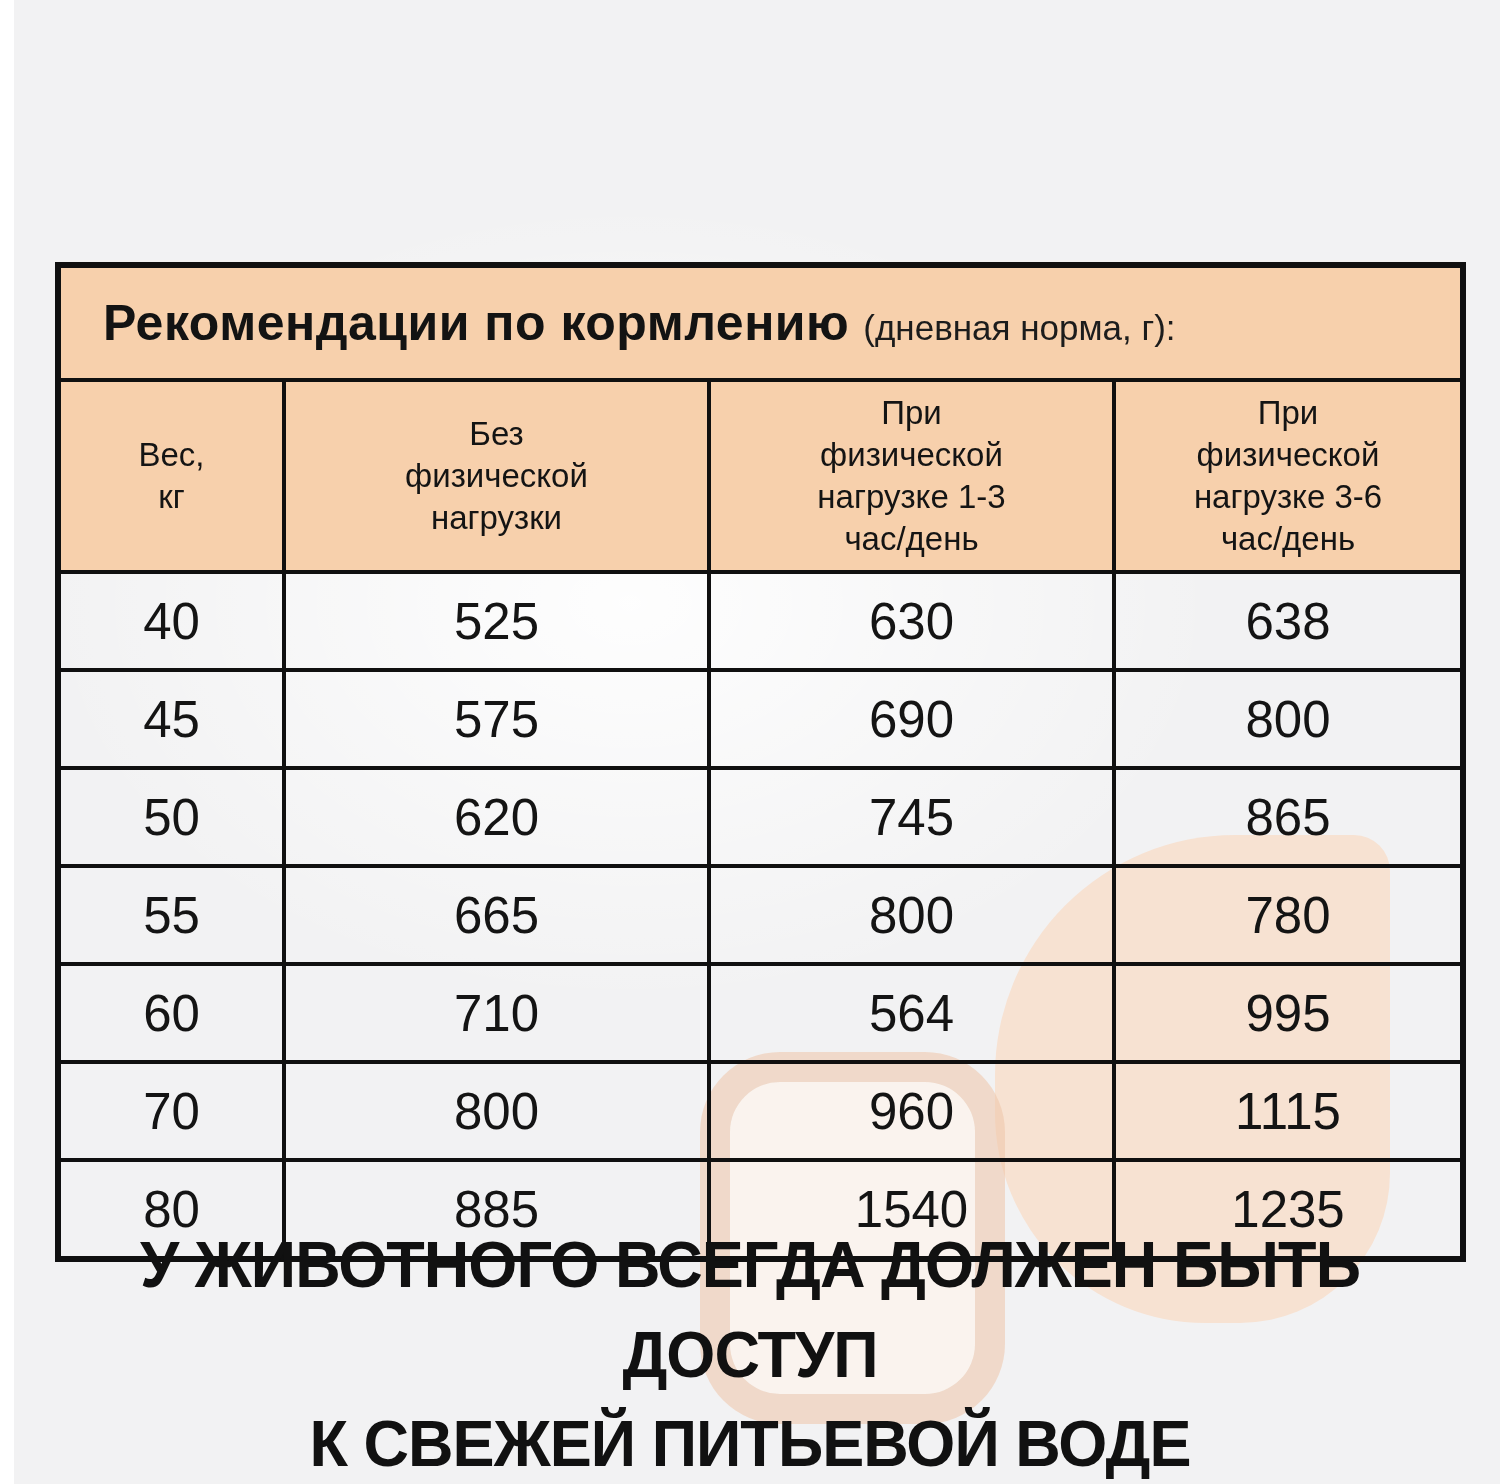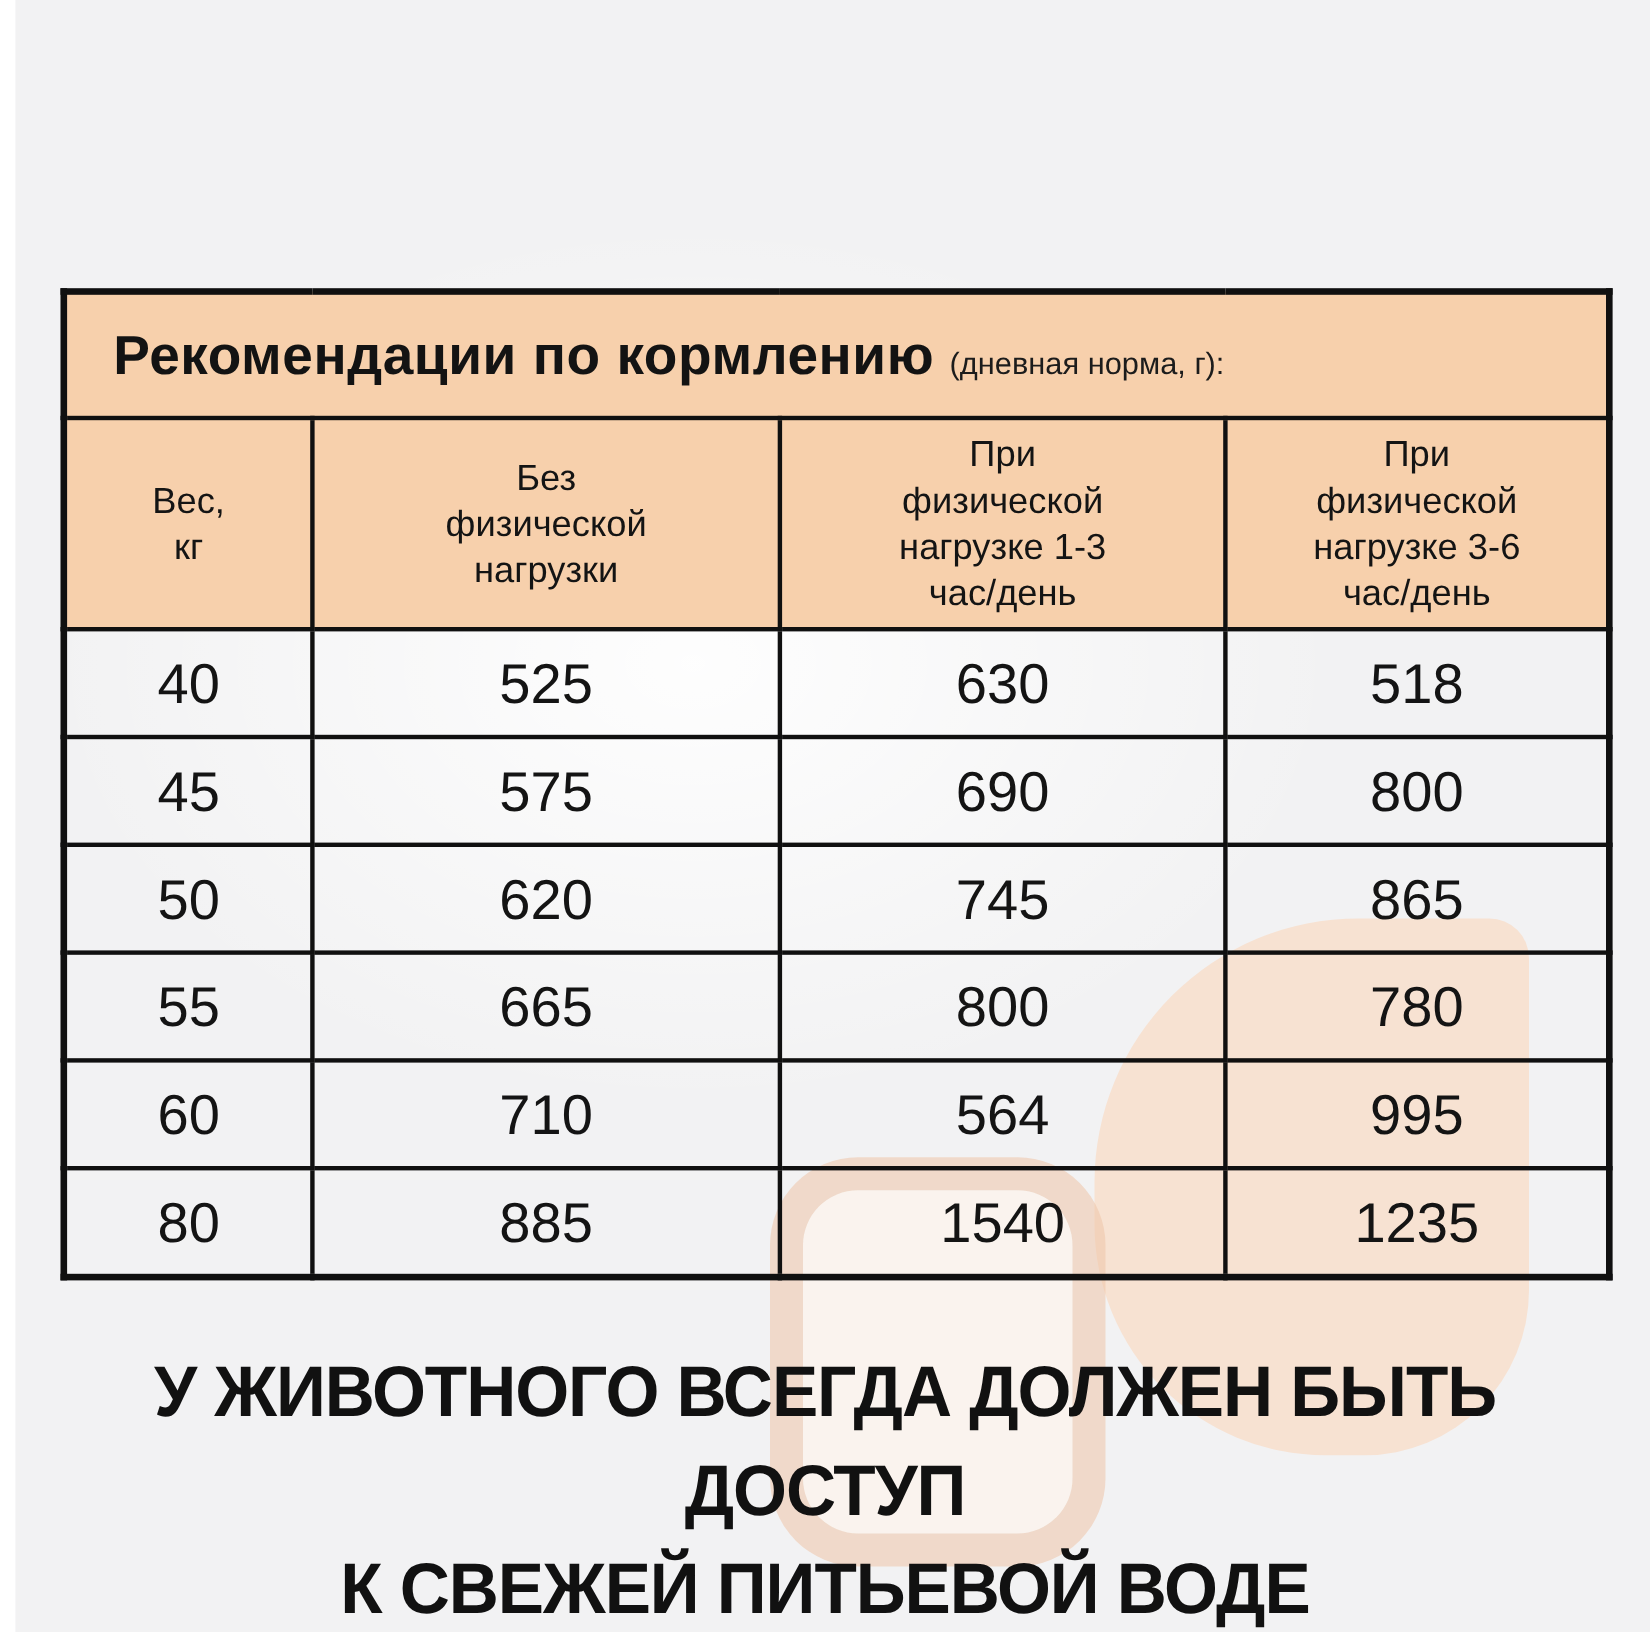--- a/index.html
+++ b/index.html
@@ -58,21 +58,21 @@
     vertical-align: middle;
     padding: 0 20px 0 42px;
   }
   .t-main {
     font-size: 50px;
     font-weight: 700;
     letter-spacing: 0.5px;
     color: #131313;
   }
   .t-note {
-    font-size: 28px;
+    font-size: 35px;
     font-weight: 400;
     margin-left: 14px;
     color: #1c1c1c;
   }
   th.hcell {
     background: #f7d0ac;
     height: 188px;
     font-weight: 400;
     font-size: 33px;
     line-height: 1.28;
@@ -140,21 +140,21 @@
 час/день</th>
         <th class="hcell">При
 физической
 нагрузке 3-6
 час/день</th>
       </tr>
       <tr>
         <td class="num">40</td>
         <td class="num">525</td>
         <td class="num">630</td>
-        <td class="num">518</td>
+        <td class="num">638</td>
       </tr>
       <tr>
         <td class="num">45</td>
         <td class="num">575</td>
         <td class="num">690</td>
         <td class="num">800</td>
       </tr>
       <tr>
         <td class="num">50</td>
         <td class="num">620</td>
@@ -167,20 +167,26 @@
         <td class="num">800</td>
         <td class="num">780</td>
       </tr>
       <tr>
         <td class="num">60</td>
         <td class="num">710</td>
         <td class="num">564</td>
         <td class="num">995</td>
       </tr>
       <tr>
+        <td class="num">70</td>
+        <td class="num">800</td>
+        <td class="num">960</td>
+        <td class="num">1115</td>
+      </tr>
+      <tr>
         <td class="num">80</td>
         <td class="num">885</td>
         <td class="num">1540</td>
         <td class="num">1235</td>
       </tr>
     </tbody>
       </table>
   </div>
 
   <div class="footer">

